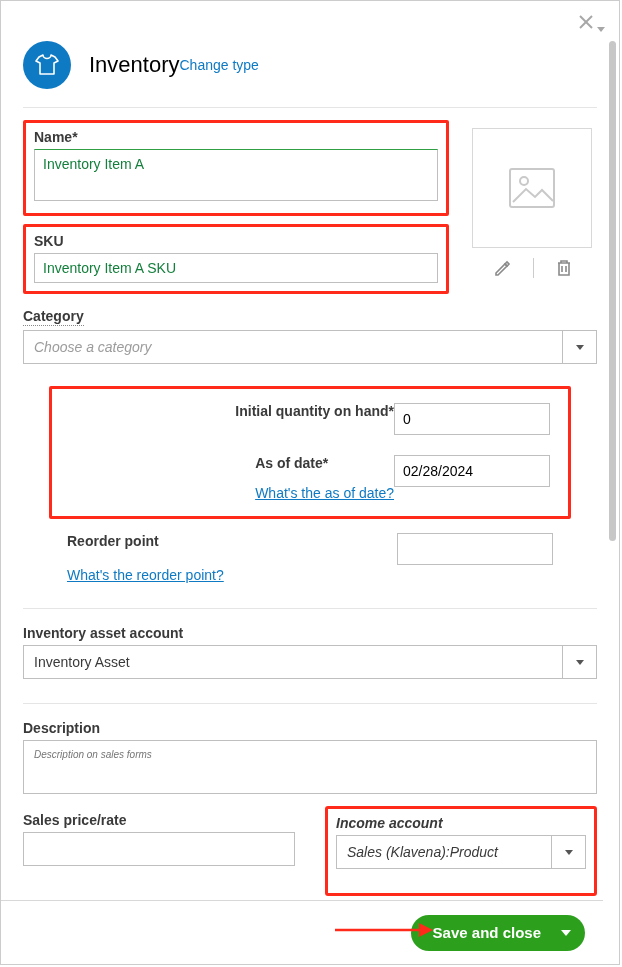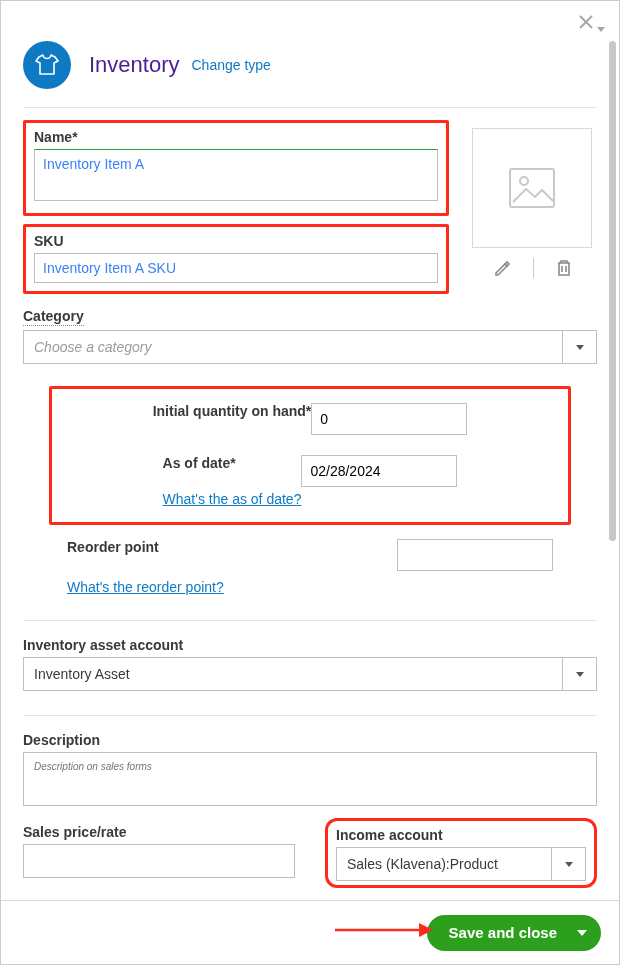--- a/index.html
+++ b/index.html
@@ -60,23 +60,23 @@
     width: 48px; height: 48px;
     border-radius: 50%;
     background: #0e7ac4;
     display: flex;
     align-items: center;
     justify-content: center;
     margin-right: 18px;
   }
   .header-title {
     font-size: 22px;
-    color: #4c1d95;
+    color: #000000;
     font-weight: 400;
-    margin-right: 12px;
+    margin-right: 0;
   }
   .change-type {
     color: #0e7ac4;
     font-size: 14px;
     cursor: pointer;
   }
   .hr { border: none; border-top: 1px solid #e5e5e5; margin: 6px 0 12px 0; }
   .highlight-red {
     border: 3px solid #ff2a1a;
     border-radius: 2px;
@@ -93,21 +93,21 @@
   .label-dotted {
     border-bottom: 1px dotted #888;
     display: inline-block;
     padding-bottom: 1px;
   }
   .text-input {
     width: 100%;
     border: 1px solid #bfbfbf;
     font-size: 14px;
     padding: 6px 8px;
-    color: #3b82f6;
+    color: #15803d;
     font-family: inherit;
   }
   .name-box .text-input {
     border-top: 1px solid #2f9e44;
     height: 52px;
     resize: none;
   }
   .top-row {
     display: flex;
     gap: 18px;
@@ -173,40 +173,40 @@
     border: 3px solid #ff2a1a;
     border-radius: 2px;
     padding: 14px 18px 10px 18px;
     margin-top: 22px;
     margin-left: 26px;
     margin-right: 26px;
   }
   .inv-row {
     display: flex;
     align-items: flex-start;
-    justify-content: center;
+    justify-content: flex-end;
     margin-bottom: 20px;
   }
   .inv-row .lbl {
     font-size: 14px;
     font-weight: 600;
     color: #3a3a3a;
   }
   .inv-row input {
     width: 156px;
     border: 1px solid #bfbfbf;
     padding: 7px 8px;
     font-size: 14px;
   }
   .help-link {
     color: #0e7ac4;
     text-decoration: underline;
     font-size: 14px;
     display: inline-block;
-    margin-top: 20px;
+    margin-top: 14px;
   }
   .reorder-block {
     margin-left: 44px;
     margin-right: 44px;
     display: flex;
     justify-content: space-between;
     align-items: flex-start;
     margin-top: 14px;
   }
   .reorder-block input {
@@ -238,23 +238,24 @@
   }
   .two-col > div { flex: 1; }
   .sales-input {
     width: 100%;
     border: 1px solid #bfbfbf;
     padding: 8px;
     font-size: 14px;
   }
   .income-box {
     border: 3px solid #ff2a1a;
-    border-radius: 12px;
-    padding: 6px 8px 4px 8px;
+    border-radius: 3px;
+    padding: 6px 8px 24px 8px;
     margin-top: -6px;
+    font-style: italic;
   }
   .show-more {
     text-align: center;
     color: #0e7ac4;
     font-size: 14px;
     font-weight: 600;
     margin-top: 22px;
     letter-spacing: 0.3px;
     cursor: pointer;
     display: flex;
@@ -263,21 +264,21 @@
   }
   .show-more::before {
     content: "";
     width: 0; height: 0;
     border-left: 5px solid transparent;
     border-right: 5px solid transparent;
     border-top: 6px solid #0e7ac4;
   }
   .footer {
     position: absolute;
-    left: 0; right: 0; bottom: 0;
+    left: 0; right: 16px; bottom: 0;
     height: 64px;
     border-top: 1px solid #d8d8d8;
     display: flex;
     align-items: center;
     justify-content: flex-end;
     padding-right: 18px;
     background: #fff;
   }
   .save-btn {
     background: #2ca01c;

